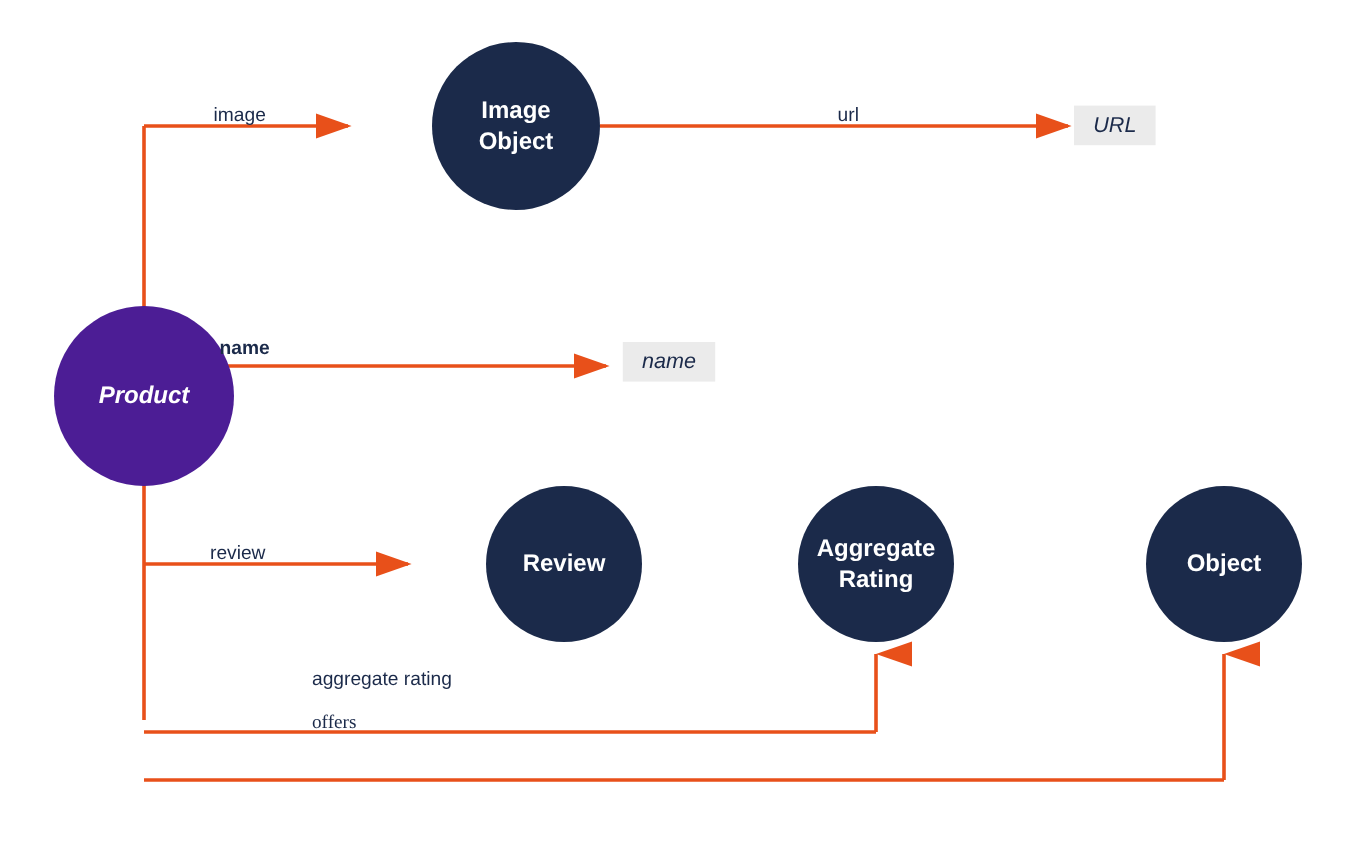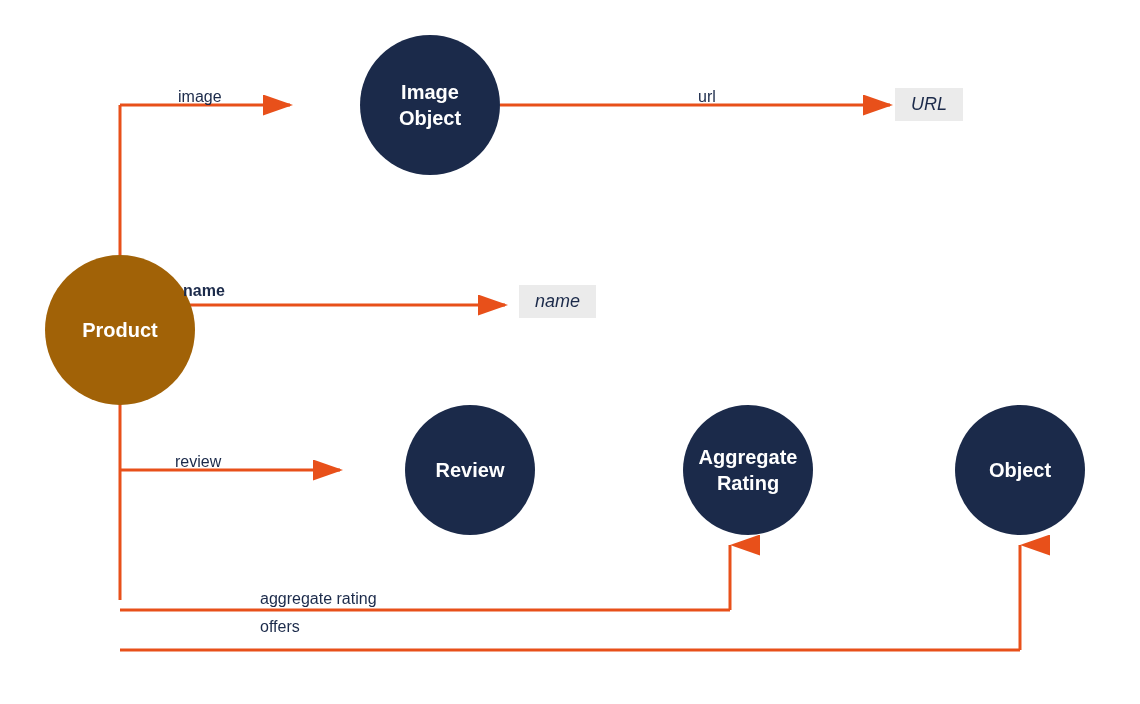--- a/index.html
+++ b/index.html
@@ -20,21 +20,22 @@
       border-radius: 50%;
       display: flex;
       align-items: center;
       justify-content: center;
       text-align: center;
       font-weight: bold;
       color: #fff;
       position: absolute;
     }
     .node-orange {
-      background: #a16207;
+      background: #4c1d95;
+      font-style: italic;
     }
     .node-dark {
       background: #1B2A4A;
     }
     .node-label {
       font-size: 20px;
       font-weight: bold;
       line-height: 1.3;
       padding: 10px;
     }
@@ -105,21 +106,21 @@
   </div>
 
   <div class="node-circle node-dark" style="width:140px; height:140px; left:360px; top:35px;">
     <span class="node-label">Image<br>Object</span>
   </div>
 
   <div class="node-circle node-dark" style="width:130px; height:130px; left:405px; top:405px;">
     <span class="node-label">Review</span>
   </div>
 
-  <div class="node-circle node-dark" style="width:130px; height:130px; left:683px; top:405px;align-items:center;">
+  <div class="node-circle node-dark" style="width:130px; height:130px; left:665px; top:405px;align-items:center;">
     <span class="node-label">Aggregate<br>Rating</span>
   </div>
 
   <div class="node-circle node-dark" style="width:130px; height:130px; left:955px; top:405px;">
     <span class="node-label">Object</span>
   </div>
 
   <div class="value-box" style="left:895px; top:88px;">
     <span>URL</span>
   </div>
@@ -129,17 +130,17 @@
   </div>
 
   <span class="edge-label" style="left:178px; top:88px;">image</span>
 
   <span class="edge-label" style="left:698px; top:88px;">url</span>
 
   <span class="edge-label" style="left:183px; top:282px;font-weight:bold;">name</span>
 
   <span class="edge-label" style="left:175px; top:453px;">review</span>
 
-  <span class="edge-label" style="left:260px; top:590px;">aggregate rating</span>
+  <span class="edge-label" style="left:260px; top:558px;">aggregate rating</span>
 
-  <span class="edge-label" style="left:260px; top:618px;">offers</span>
+  <span class="edge-label" style="left:260px; top:594px;font-family:Liberation Serif, serif;">offers</span>
 
 </div>
 
 </body></html>

